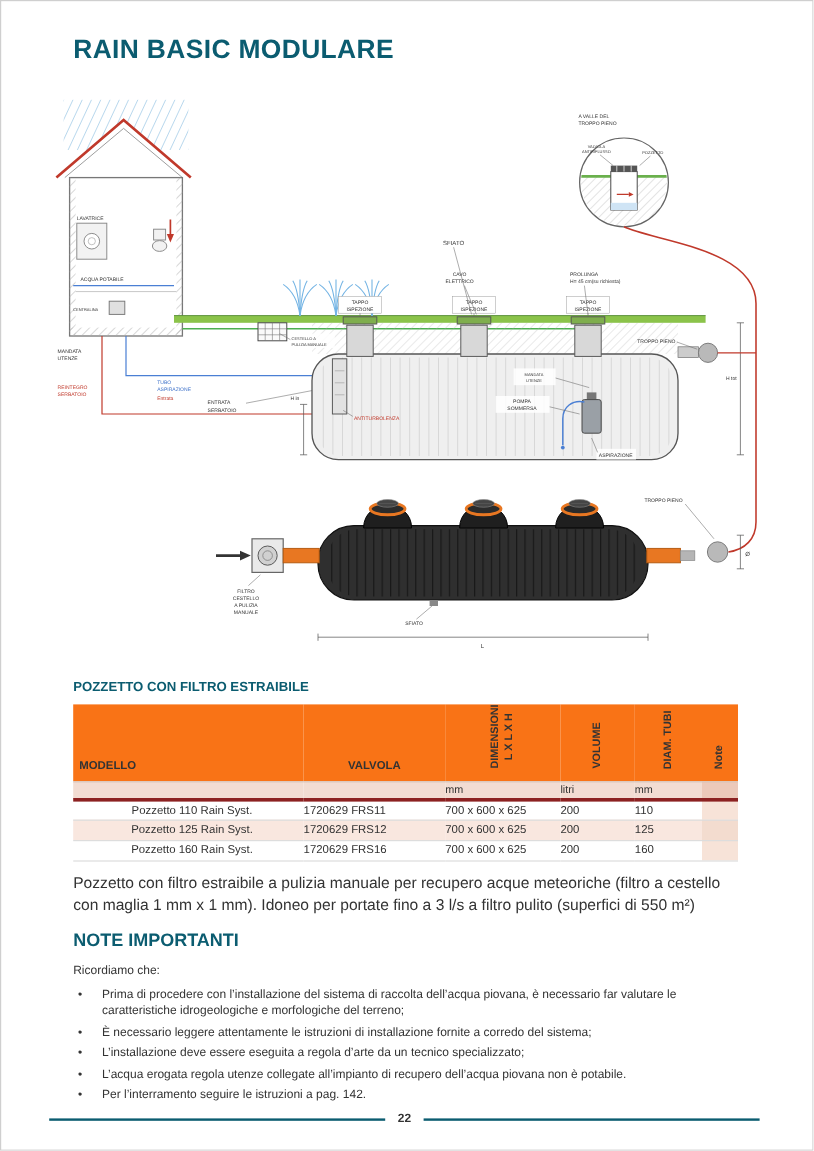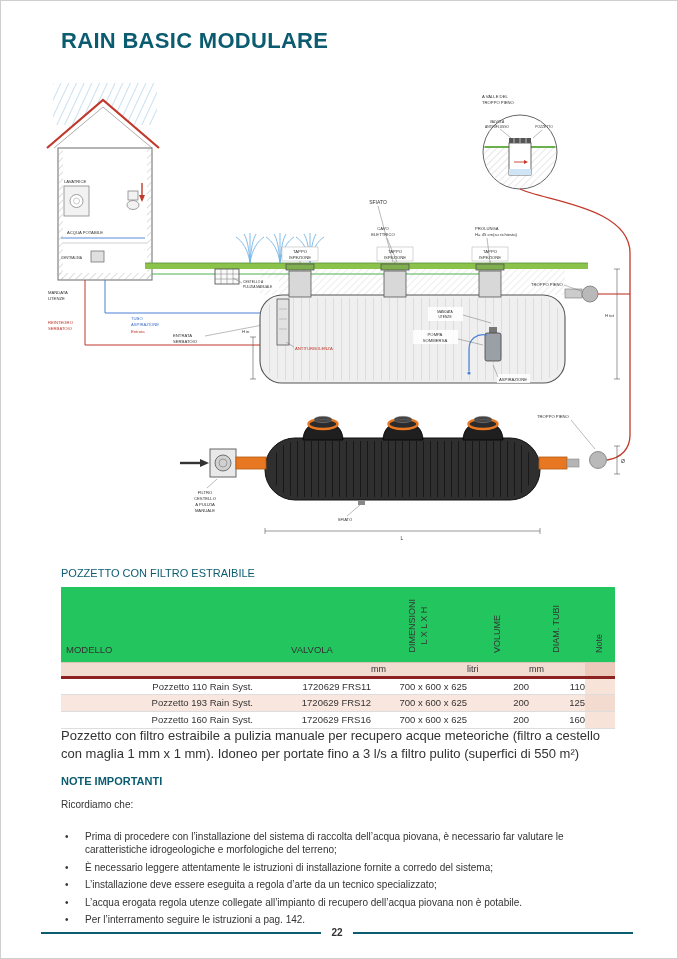--- a/index.html
+++ b/index.html
@@ -1,41 +1,41 @@
 <!DOCTYPE html>
 <html><head>
 <meta charset="utf-8">
 <style>
   *{margin:0;padding:0;box-sizing:border-box}
   html,body{background:#ffffff}
   body{font-family:"Liberation Sans",sans-serif}
   .page{position:relative;width:678px;height:959px;background:#fff;border:1px solid #cfcfcf;overflow:hidden}
   .title{position:absolute;left:60px;top:27px;font-size:22px;font-weight:bold;color:#0b5c70;letter-spacing:.3px}
   .diagram{position:absolute;left:44px;top:82px;width:590px;height:460px}
-  .section-title{position:absolute;left:60px;top:566px;font-size:11px;font-weight:normal;color:#0b5c70}
+  .section-title{position:absolute;left:60px;top:566px;font-size:11px;font-weight:bold;color:#0b5c70}
   .spec-table{position:absolute;left:60px;top:586px;border-collapse:collapse;table-layout:fixed;width:554px;font-size:9.5px;color:#333}
   .spec-table col.c0{width:192px}.spec-table col.c1{width:118px}.spec-table col.c2{width:96px}
   .spec-table col.c3{width:62px}.spec-table col.c4{width:56px}.spec-table col.c5{width:30px}
-  .spec-table thead th{background:#22c55e;height:62px;vertical-align:bottom;font-weight:normal;text-align:center;padding:12px 2px 7px;font-size:9.5px;color:#333}
+  .spec-table thead th{background:#f97316;height:62px;vertical-align:bottom;font-weight:bold;text-align:center;padding:0 2px 7px;font-size:9.5px;color:#333}
   .spec-table thead th.h-left{text-align:left;padding-left:5px}
   .vtxt{writing-mode:vertical-rl;transform:rotate(180deg);display:inline-block;line-height:1.3;font-size:9px;white-space:nowrap}
   .vtxt .vline{display:block}
   th.h-note{background:#ecc9ba;color:#7e2a2a}
   .units-row td{background:#f2dcd2;height:15px;text-align:left;font-size:9px;border-bottom:3px solid #8c2121;border-top:1px solid #d8c4b8}
   .units-row td.u-note{background:#ecc9ba}
-  tbody td{height:17px;text-align:right;border-bottom:1px solid #ddd;background:#fff}
+  tbody td{height:17px;text-align:left;border-bottom:1px solid #ddd;background:#fff}
   tbody tr.alt td{background:#f9e7df}
-  tbody td.c-left{text-align:right;padding-left:6px}
+  tbody td.c-left{text-align:center;padding-left:6px}
   tbody td.c-note{background:#f7e3d8}
   tbody tr.alt td.c-note{background:#f3dccf}
   .bottom{position:absolute;left:60px;top:726px;width:560px;color:#333}
   .desc{font-size:13px;line-height:1.35}
-  .notes-title{margin-top:13px;font-size:11px;font-weight:bold;color:#0b5c70}
+  .notes-title{margin-top:13px;font-size:15px;font-weight:bold;color:#0b5c70}
   .intro{margin-top:12px;font-size:10px}
-  .notes-list{margin-top:20px}
+  .notes-list{margin-top:8px}
   .note-item{display:flex;margin-bottom:4.5px;font-size:10px;line-height:1.3}
   .note-item::before{content:"\2022";width:20px;flex:none;padding-left:4px}
   .footer{position:absolute;left:40px;right:44px;top:926px;display:flex;align-items:center;gap:10px}
   .footer .rule{flex:1;height:2px;background:#0b5c70}
   .pagenum{font-size:10px;font-weight:bold;color:#333}
   
   svg text{font-family:"Liberation Sans",sans-serif;fill:#333;font-size:5px}
   svg text.t4{font-size:4.2px}
   svg text.t3{font-size:3.3px}
   svg text.red{fill:#c0392b}
@@ -344,21 +344,21 @@
     <tbody>
       <tr>
         <td class="c-left">Pozzetto 110 Rain Syst.</td>
         <td>1720629 FRS11</td>
         <td>700 x 600 x 625</td>
         <td>200</td>
         <td>110</td>
         <td class="c-note"></td>
       </tr>
       <tr class="alt">
-        <td class="c-left">Pozzetto 193 Rain Syst.</td>
+        <td class="c-left">Pozzetto 125 Rain Syst.</td>
         <td>1720629 FRS12</td>
         <td>700 x 600 x 625</td>
         <td>200</td>
         <td>125</td>
         <td class="c-note"></td>
       </tr>
       <tr>
         <td class="c-left">Pozzetto 160 Rain Syst.</td>
         <td>1720629 FRS16</td>
         <td>700 x 600 x 625</td>

